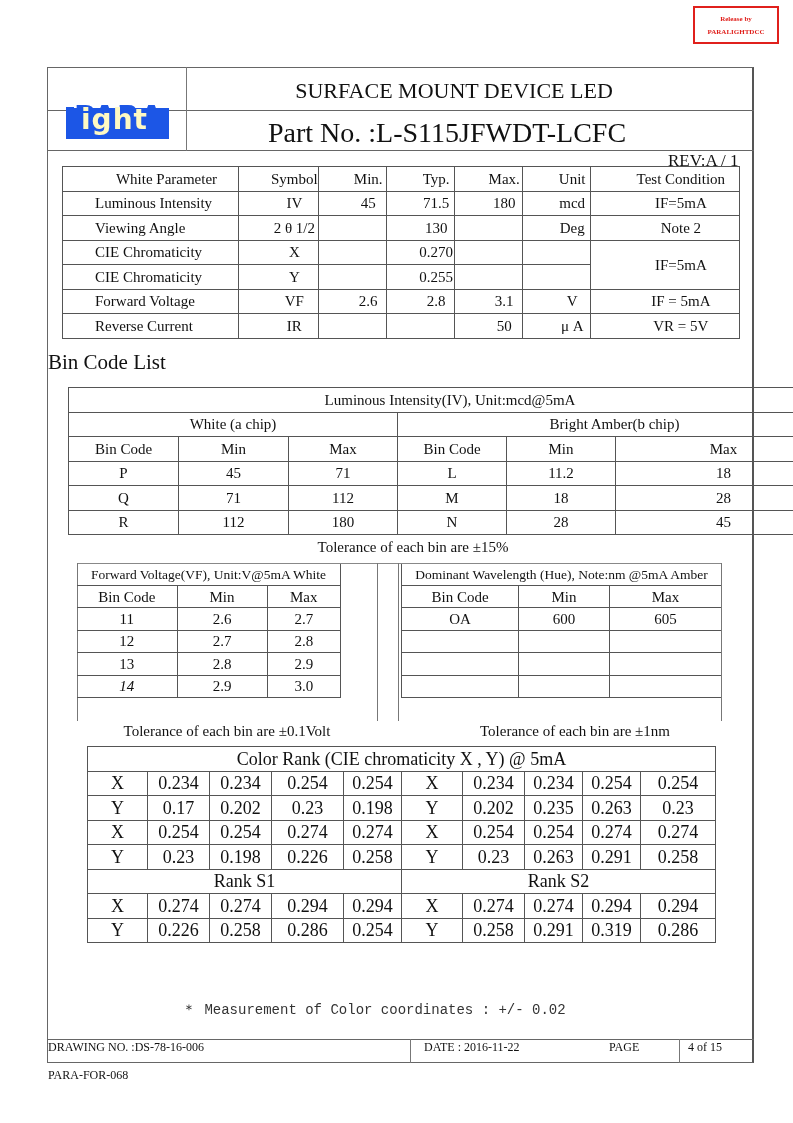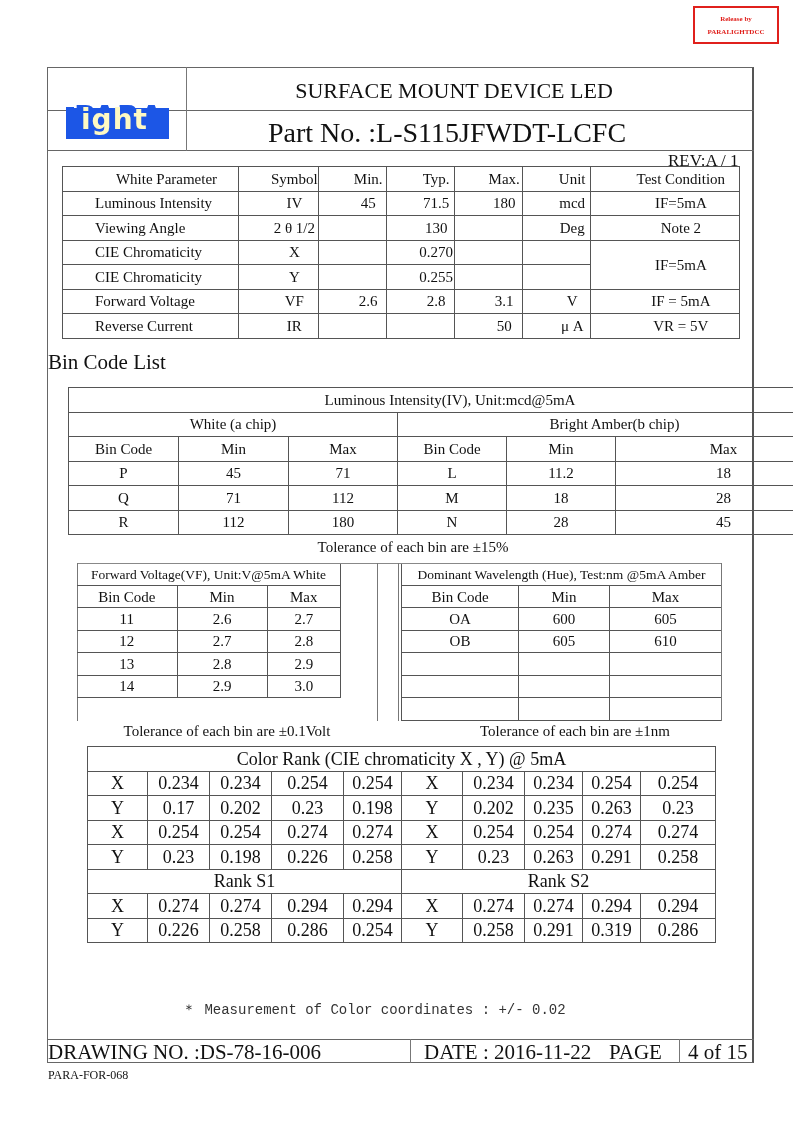--- a/index.html
+++ b/index.html
@@ -25,21 +25,21 @@
   .title1 { left:184px; top:78px; width:540px; text-align:center; font-size:22px; }
   .title2 { left:268px; top:117px; font-size:28px;text-align:center; }
   .rev { left:668px; top:120px; font-size:17px;margin-top:31px; }
   h2.sec { margin:0; font-weight:normal; left:48px; top:350px; font-size:21px; }
   table { border-collapse:collapse; position:absolute; font-size:15px; }
   td { border:1px solid #555; text-align:center; padding:0; height:23.5px; line-height:22px; }
   td.l { text-align:left; padding-left:10px; }
   .t1 td { height:23.5px;padding-left:32px; }
   .center-note { text-align:center; font-size:15px; }
   .mono { font-family:"Liberation Mono", "DejaVu Sans Mono", monospace; font-size:14px; color:#333; }
-  .foot { font-size:21px; }
+  .foot { font-size:12px; }
   .small { font-size:12px; }
 </style>
 </head>
 <body>
 
 <div class="abs stamp">
   <div>Release    by</div>
   <div>PARALIGHTDCC</div>
 </div>
 
@@ -224,51 +224,46 @@
     <td style="border-left:none;height:21.5px;line-height:20px;">12</td>
     <td style="height:21.5px;line-height:20px;">2.7</td>
     <td style="height:21.5px;line-height:20px;">2.8</td>
   </tr>
   <tr>
     <td style="border-left:none;height:21.5px;line-height:20px;">13</td>
     <td style="height:21.5px;line-height:20px;">2.8</td>
     <td style="height:21.5px;line-height:20px;">2.9</td>
   </tr>
   <tr>
-    <td style="border-left:none;height:21.5px;line-height:20px;">14</td>
+    <td style="border-left:none;height:21.5px;line-height:20px;font-style:italic;">14</td>
     <td style="height:21.5px;line-height:20px;">2.9</td>
     <td style="height:21.5px;line-height:20px;">3.0</td>
   </tr>
 </tbody>
   </table>
 
 <table style="left:401px;top:564px;width:320px;font-size:15px;">
   <colgroup>
       <col style="width:117px">
       <col style="width:91px">
       <col>
     </colgroup>
   <tbody>
       <tr>
-        <td colspan="3" style="font-size:13.5px;border-top:none;border-right:none;height:21px;line-height:20px;white-space:nowrap;">Dominant Wavelength (Hue), Test:nm @5mA Amber</td>
+        <td colspan="3" style="font-size:13.5px;border-top:none;border-right:none;height:21px;line-height:20px;white-space:nowrap;">Dominant Wavelength (Hue), Note:nm @5mA Amber</td>
       </tr>
   <tr>
     <td style="height:21px;line-height:20px;">Bin Code</td>
     <td style="height:21px;line-height:20px;">Min</td>
     <td style="height:21px;line-height:20px;border-right:none;">Max</td>
   </tr>
   <tr>
     <td style="height:21.5px;line-height:20px;">OA</td>
     <td style="height:21.5px;line-height:20px;font-family:Liberation Serif, serif;">600</td>
     <td style="height:21.5px;line-height:20px;border-right:none;">605</td>
-  </tr>
-  <tr>
-    <td style="height:21.5px;line-height:20px;">OB</td>
-    <td style="height:21.5px;line-height:20px;">605</td>
-    <td style="height:21.5px;line-height:20px;border-right:none;">610</td>
   </tr>
   <tr>
     <td style="height:21.5px;line-height:20px;"></td>
     <td style="height:21.5px;line-height:20px;"></td>
     <td style="height:21.5px;line-height:20px;border-right:none;"></td>
   </tr>
   <tr>
     <td style="height:21.5px;line-height:20px;"></td>
     <td style="height:21.5px;line-height:20px;"></td>
     <td style="height:21.5px;line-height:20px;border-right:none;"></td>

